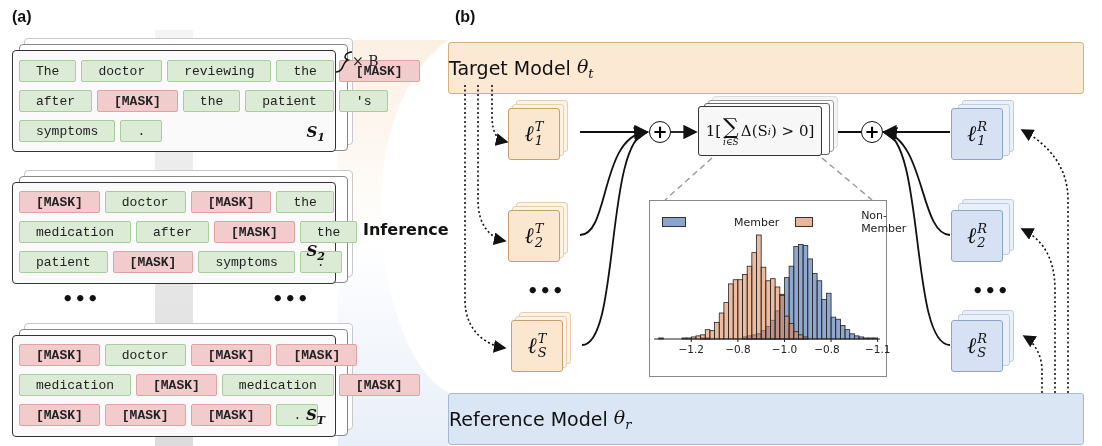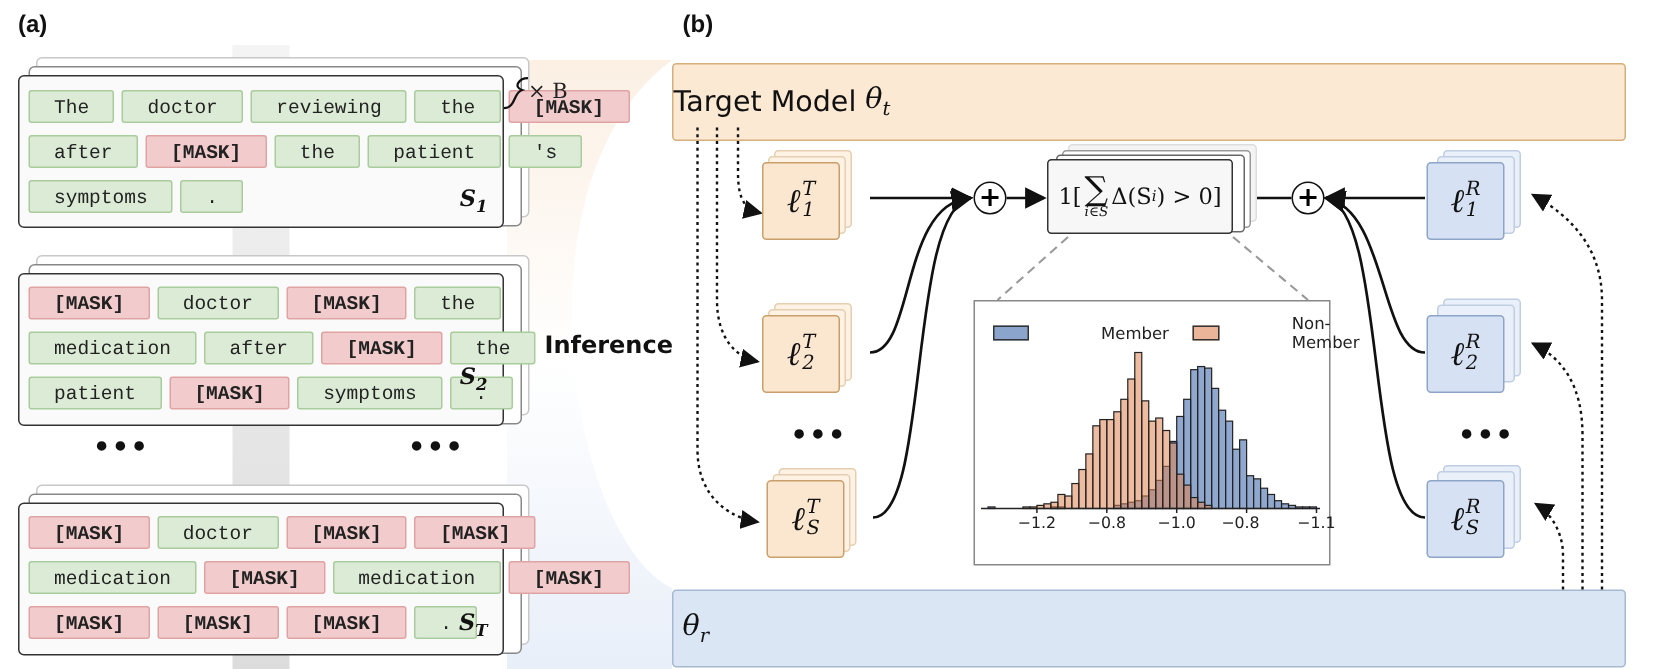--- a/index.html
+++ b/index.html
@@ -150,20 +150,21 @@
   </div>
 </div>
 
 <div class="inference">Inference</div>
 
 <div class="model-bar target">
   <span>Target Model</span>
   <span class="theta"><span>θ</span><sub>t</sub></span>
 </div>
 <div class="model-bar reference">
+  <span>Reference Model</span>
   <span class="theta"><span>θ</span><sub>r</sub></span>
 </div>
 
 <svg class="abs" style="left:0;top:0;" width="1102" height="446">
   <defs>
     <marker id="ah" markerWidth="8" markerHeight="8" refX="7" refY="4" orient="auto">
         <path d="M0,0 L8,4 L0,8 z" fill="#111"></path>
       </marker>
   </defs>
 

